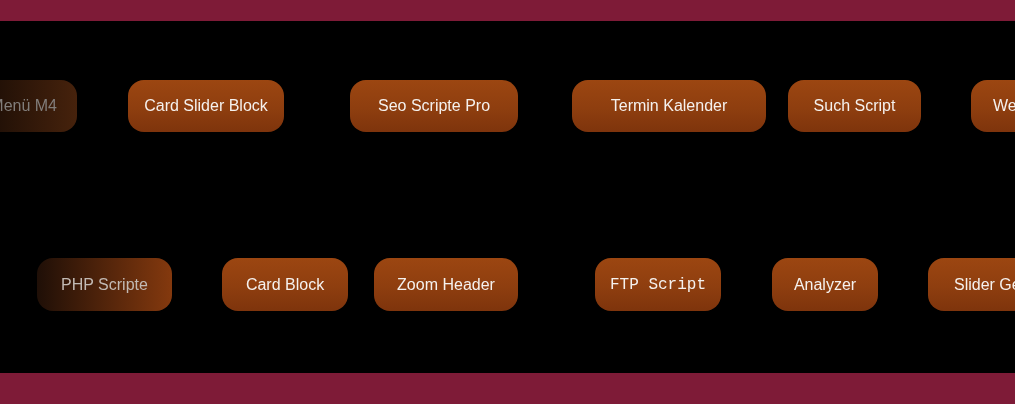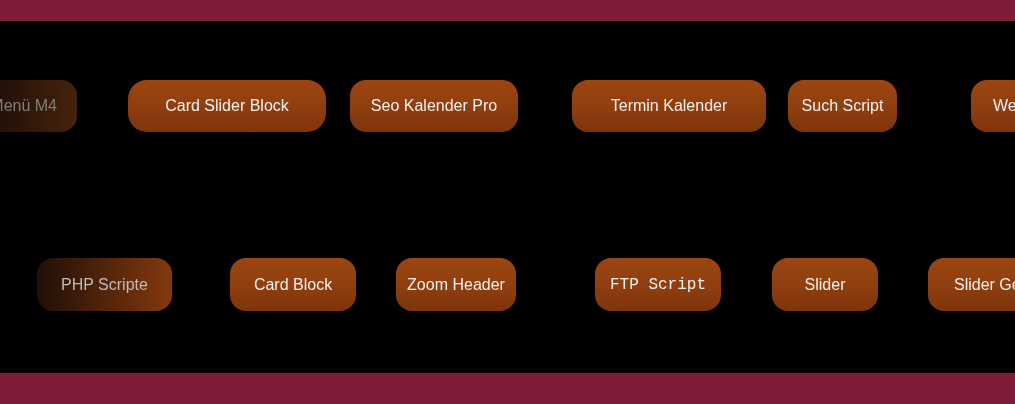--- a/index.html
+++ b/index.html
@@ -39,58 +39,58 @@
     white-space: nowrap;
   }
   .row-top .tag { top: 80px; }
   .row-bottom .tag { top: 258px; height: 53px; }
 
   
   .t1 { left: -56px; width: 133px;
         background: linear-gradient(90deg, #0a0503 0%, #46220c 100%);
         color: #817d7a;
         justify-content: flex-end; padding-right: 20px; }
-  .t2 { left: 128px; width: 198px; border-radius: 19px; }
+  .t2 { left: 128px; width: 156px; }
   .t3 { left: 350px; width: 168px; }
   .t4 { left: 572px; width: 194px; }
-  .t5 { left: 788px; width: 109px; }
+  .t5 { left: 788px; width: 133px; }
   .t6 { left: 971px; width: 170px;
         justify-content: flex-start; padding-left: 22px; }
 
   
   .b1 { left: 37px;  width: 135px;
         background: linear-gradient(90deg, #1f0f07 0%, #84390e 100%);
         color: #c2bab4; }
-  .b2 { left: 230px; width: 126px; }
-  .b3 { left: 396px; width: 120px; }
+  .b2 { left: 222px; width: 126px; }
+  .b3 { left: 374px; width: 144px; }
   .b4 { left: 595px; width: 126px; font-family: Liberation Mono, monospace; }
   .b5 { left: 772px; width: 106px; }
   .b6 { left: 928px; width: 170px;
         justify-content: flex-start; padding-left: 26px; }
 </style>
 </head>
 <body>
 
 <div id="stage">
 
   <div class="band band-top"></div>
 
   <div class="row-top">
     <button class="tag t1">Menü M4</button>
     <button class="tag t2">Card Slider Block</button>
-    <button class="tag t3">Seo Kalender Pro</button>
+    <button class="tag t3">Seo Scripte Pro</button>
     <button class="tag t4">Termin Kalender</button>
     <button class="tag t5">Such Script</button>
     <button class="tag t6">We</button>
   </div>
 
   <div class="row-bottom">
     <button class="tag b1">PHP Scripte</button>
     <button class="tag b2">Card Block</button>
     <button class="tag b3">Zoom Header</button>
     <button class="tag b4">FTP Script</button>
-    <button class="tag b5">Slider</button>
+    <button class="tag b5">Analyzer</button>
     <button class="tag b6">Slider Ge</button>
   </div>
 
   <div class="band band-bottom"></div>
 
 </div>
 
 </body></html>

